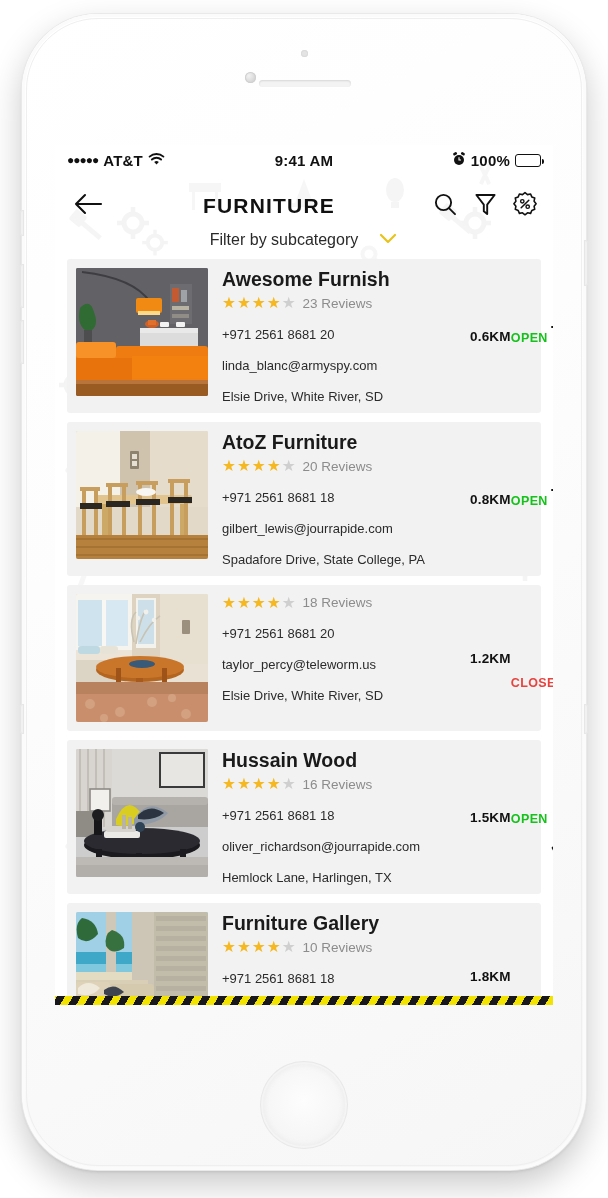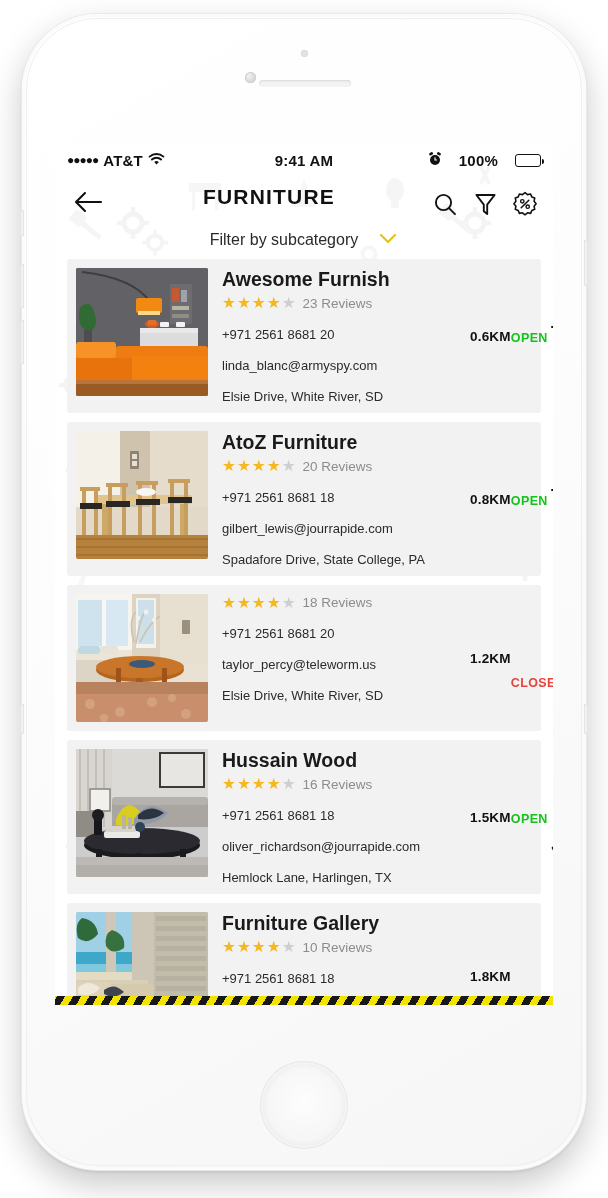--- a/index.html
+++ b/index.html
@@ -78,34 +78,34 @@
     display:flex; align-items:center; padding:0 12px;
     font-size:15px; font-weight:bold; color:#111; letter-spacing:.2px;
   }
   #status-left{ display:flex; align-items:center; gap:5px; }
   #signal-dots{ letter-spacing:-1px; font-size:12px; }
   #carrier{ font-size:15px; }
   #status-time{
     position:absolute; left:0; right:0; text-align:center;
     font-size:15px; font-weight:bold;
   }
-  #status-right{ margin-left:auto; display:flex; align-items:center; gap:17px; }
+  #status-right{ margin-left:auto; display:flex; align-items:center; gap:5px; }
   #battery-shell{
     width:26px;height:13px;border:1.6px solid #111;border-radius:3px;
     padding:1.5px; position:relative;
   }
   #battery-shell:after{
     content:""; position:absolute; right:-4px; top:4px;
     width:2.4px;height:5px;background:#111;border-radius:0 2px 2px 0;
   }
   #battery-fill{ height:100%; width:100%; background:#111; border-radius:1px; }
 
   
   #app-header{ position:relative; padding:10px 14px 0 14px; }
-  #header-row{ display:flex; height:42px; }
+  #header-row{ display:flex; align-items:center; height:42px; }
   #back-button{ width:38px; height:38px; display:flex; align-items:center; justify-content:center; cursor:pointer;}
   #page-title{
     flex:1; text-align:center; font-size:21px; font-weight:bold;
     letter-spacing:1.2px; color:#111;
   }
   #header-actions{ display:flex; align-items:center; gap:12px; }
   .hdr-icon{ width:28px;height:28px; display:flex;align-items:center;justify-content:center; cursor:pointer;}
   #subcategory-row{
     display:flex; align-items:flex-start; justify-content:center; gap:20px;
     padding:4px 0 10px 0; cursor:pointer;

